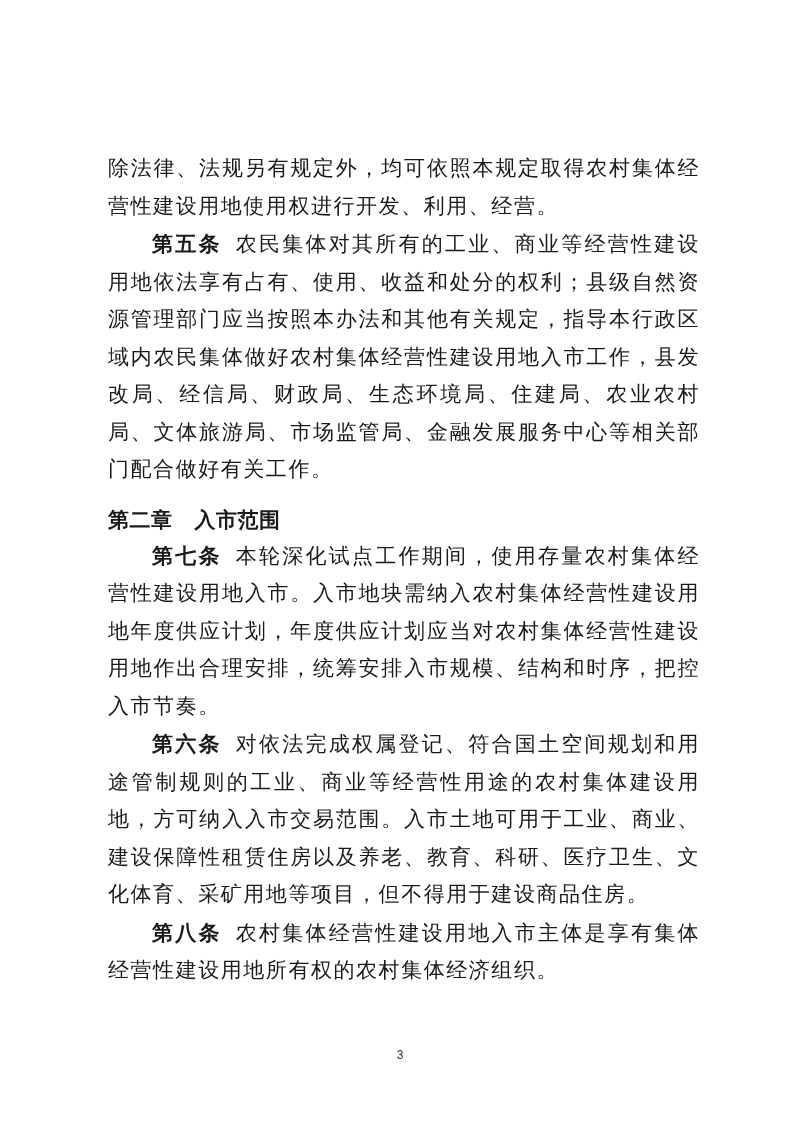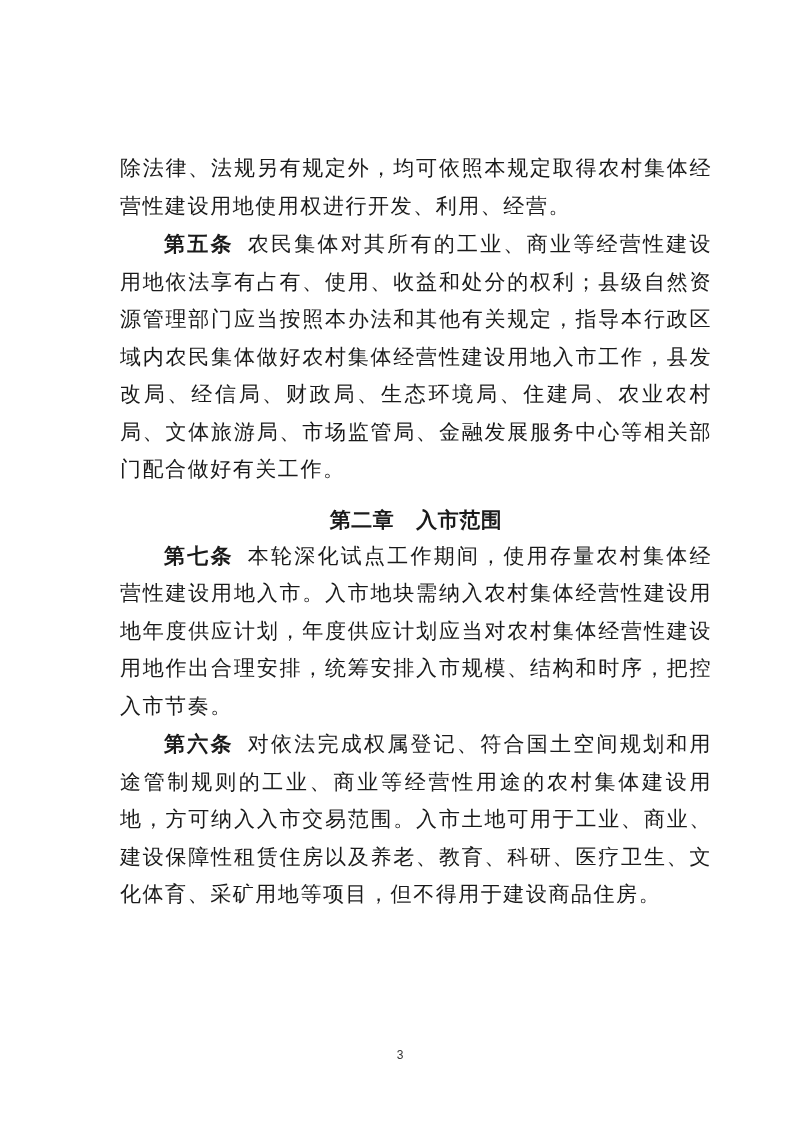--- a/index.html
+++ b/index.html
@@ -10,21 +10,21 @@
     body {
       width: 800px;
       height: 1132px;
       position: relative;
       overflow: hidden;
       font-family: "DejaVu Serif", "Liberation Serif", serif;
       color: #1a1a1a;
     }
     .page {
       position: absolute;
-      left: 120px;
+      left: 108px;
       top: 150px;
       width: 592px;
     }
     .para {
       font-size: 21px;
       line-height: 37.5px;
       letter-spacing: 1.55px;
       text-align: justify;
       text-align-last: left;
       margin: 0;
@@ -34,21 +34,20 @@
       text-indent: 44px;
     }
     .art {
       font-weight: bold;
       margin-right: 14px;
     }
     .chapter {
       font-family: "DejaVu Sans", "Liberation Sans", sans-serif;
       font-weight: bold;
       font-size: 21px;
-      text-align: center;
       margin: 0;
       letter-spacing: 0.5px;
     }
     .chapter .gap {
       display: inline-block;
       width: 22px;
     }
     .page-number {
       position: absolute;
       left: 0;
@@ -79,16 +78,19 @@
 
   <p class="para indent">
     <span class="art">第七条</span><span>本轮深化试点工作期间，使用存量农村集体经营性建设用地入市。入市地块需纳入农村集体经营性建设用地年度供应计划，年度供应计划应当对农村集体经营性建设用地作出合理安排，统筹安排入市规模、结构和时序，把控入市节奏。</span>
   </p>
 
   <p class="para indent">
     <span class="art">第六条</span><span>对依法完成权属登记、符合国土空间规划和用途管制规则的工业、商业等经营性用途的农村集体建设用地，方可纳入入市交易范围。入市土地可用于工业、商业、建设保障性租赁住房以及养老、教育、科研、医疗卫生、文化体育、采矿用地等项目，但不得用于建设商品住房。</span>
   </p>
 
 
+  <p class="para indent">
+    <span class="art">第八条</span><span>农村集体经营性建设用地入市主体是享有集体经营性建设用地所有权的农村集体经济组织。</span>
+  </p>
 
 </div>
 
 <div class="page-number">3</div>
 
 </body></html>

